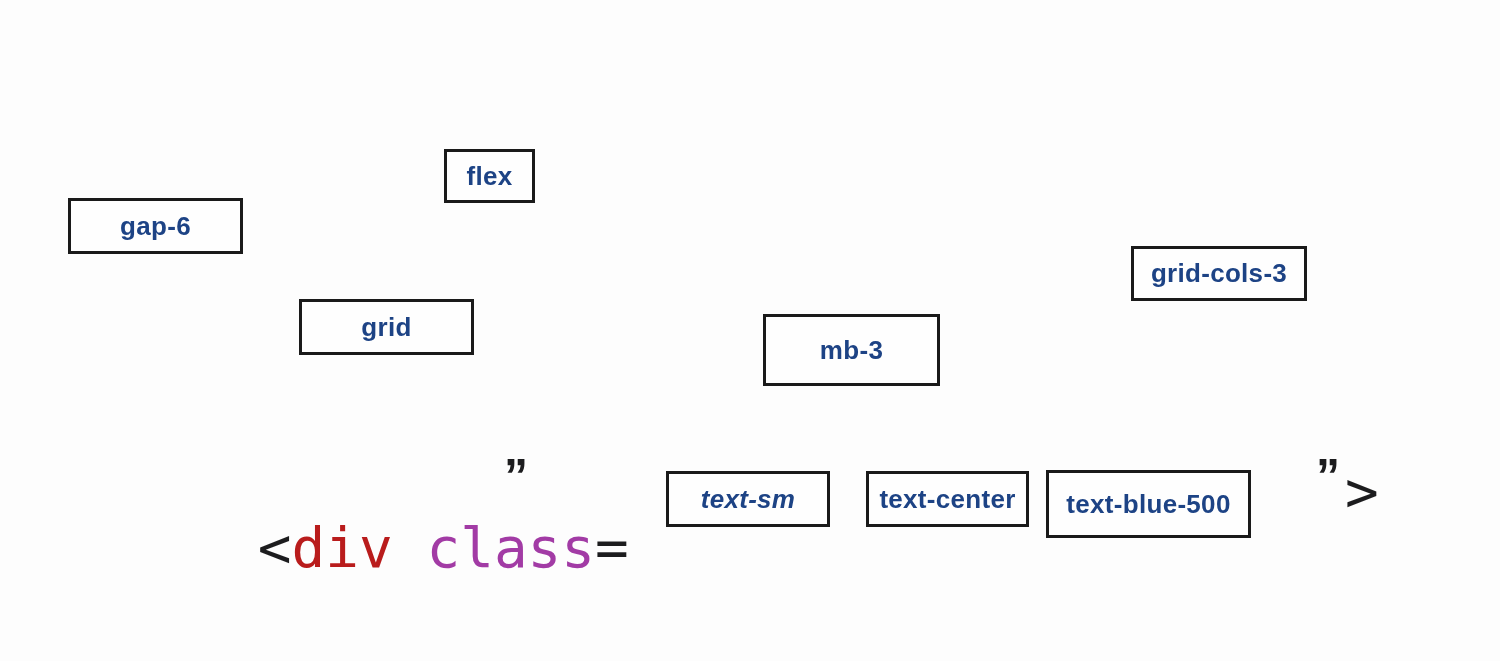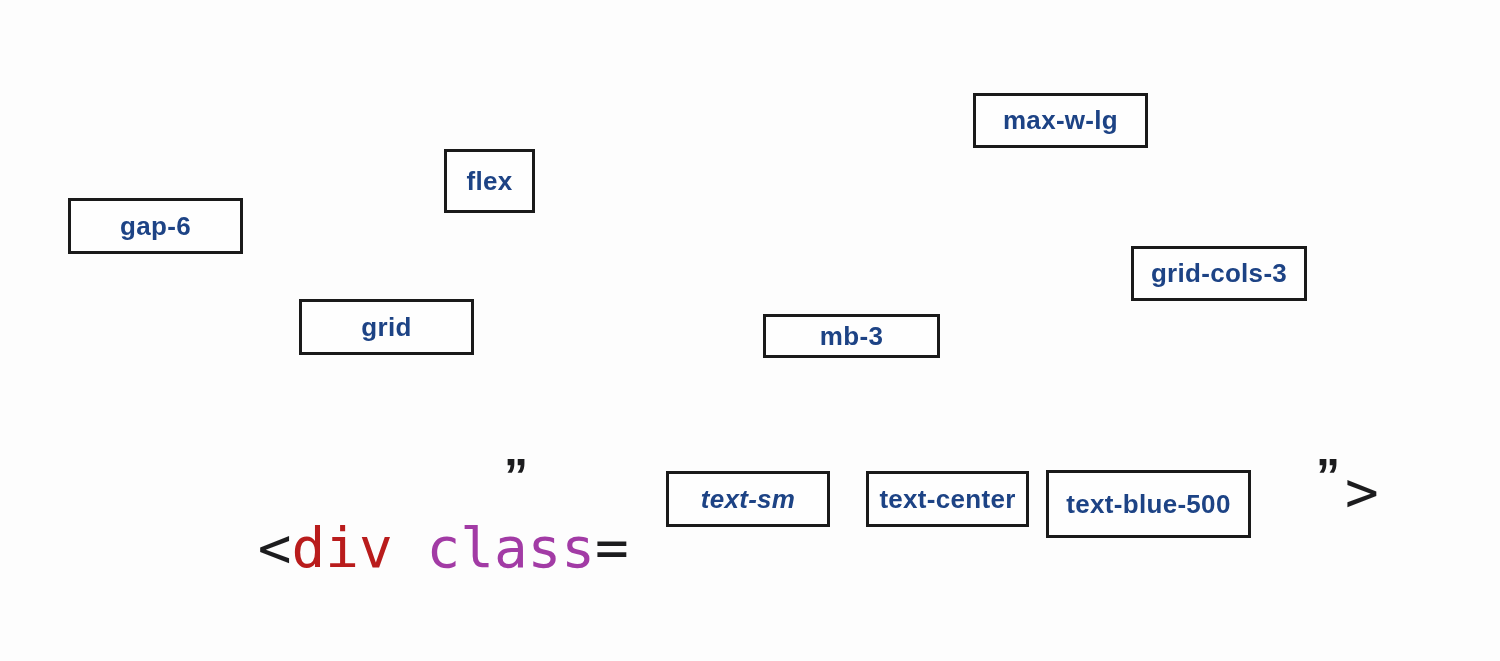--- a/index.html
+++ b/index.html
@@ -52,33 +52,30 @@
   .quote-close { left: 1316px; }
 </style>
 </head>
 <body>
 
 <div class="stage">
 
   <div class="token-box" style="left: 68px; top: 198px; width: 175px; height: 56px;">
     <span class="chip-label">gap-6</span>
   </div>
-  <div class="token-box" style="left: 444px; top: 149px; width: 91px; height: 64px;">
+  <div class="token-box" style="left: 444px; top: 149px; width: 91px; height: 54px;">
     <span class="chip-label">flex</span>
   </div>
   <div class="token-box" style="left: 299px; top: 299px; width: 175px; height: 56px;">
     <span class="chip-label">grid</span>
   </div>
-  <div class="token-box" style="left: 973px; top: 93px; width: 175px; height: 55px;">
-    <span class="chip-label">max-w-lg</span>
-  </div>
   <div class="token-box" style="left: 1131px; top: 246px; width: 176px; height: 55px;">
     <span class="chip-label">grid-cols-3</span>
   </div>
-  <div class="token-box" style="left: 763px; top: 314px; width: 177px; height: 44px;">
+  <div class="token-box" style="left: 763px; top: 314px; width: 177px; height: 72px;">
     <span class="chip-label">mb-3</span>
   </div>
 
   <div class="mono code-start">
     <span>&lt;</span><span class="tok-green">div</span><span> </span><span class="tok-purple">class</span><span>=</span>
   </div>
   <span class="quote quote-open">”</span>
 
   <div class="token-box" style="left: 666px; top: 471px; width: 164px; height: 56px; font-style: italic;">
     <span class="chip-label">text-sm</span>

